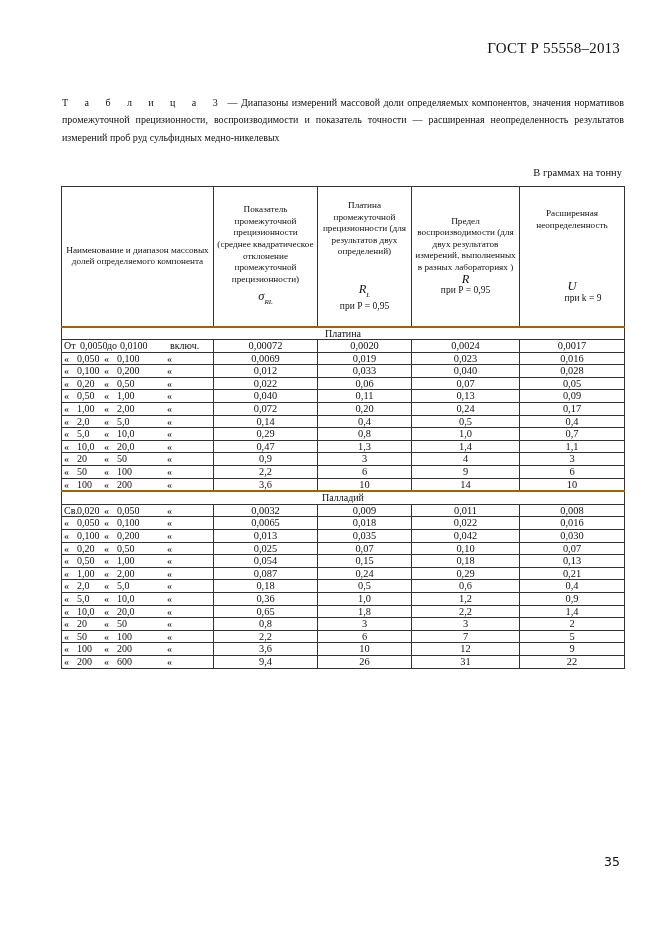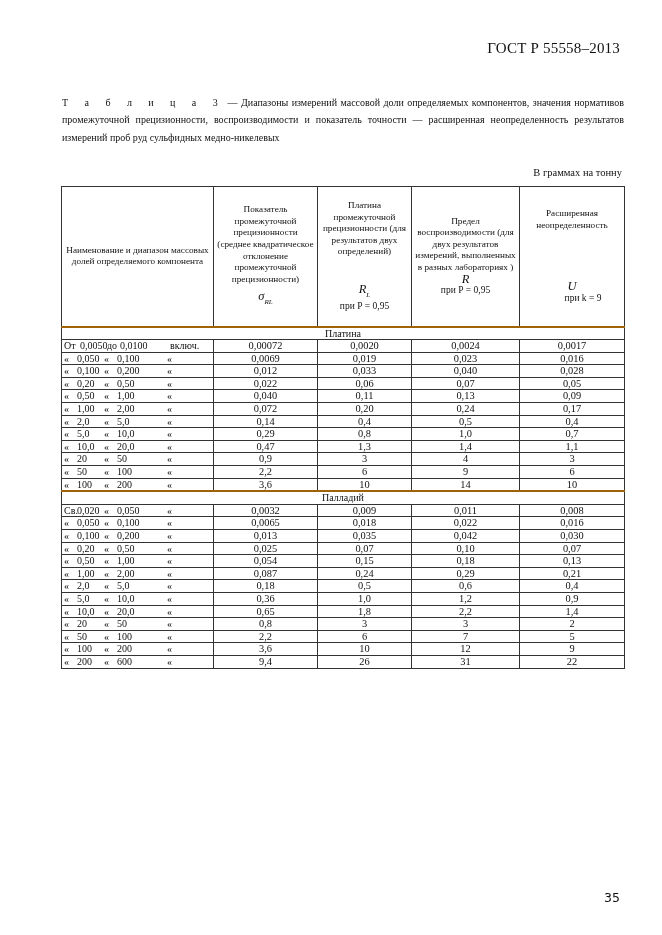--- a/index.html
+++ b/index.html
@@ -18,21 +18,21 @@
   th.hdr .sym { font-style: italic; font-size: 12.5px; display: block; margin-top: 6px; }
   th.hdr .cond { display: block; font-size: 9.5px; }
   th.first { vertical-align: middle; }
   tr.head-row { height: 140px; }
   tr.sep td { border-top: 2px solid #a16207; }
   td.section { text-align: center; font-weight: bold; font-size: 10px; height: 11px; }
   td.range { white-space: nowrap; font-size: 10px; }
   td.range span { display: inline-block; }
   td.num { text-align: center; }
   .r-a { width: 13px; } .r-b { width: 27px; } .r-c { width: 13px; } .r-d { width: 50px; } .r-e { width: 10px; }
-  .page-num { position: absolute; top: 890px; right: 42px; font-size: 12.5px; font-family: "DejaVu Sans", sans-serif; }
+  .page-num { position: absolute; top: 854px; right: 42px; font-size: 12.5px; font-family: "DejaVu Sans", sans-serif; }
 </style>
 </head>
 <body>
 
 <div class="doc-code">ГОСТ Р 55558–2013</div>
 
 <div class="caption"><span class="spaced">Т а б л и ц а 3</span><span> — Диапазоны измерений массовой доли определяемых компонентов, значения нормативов промежуточной прецизионности, воспроизводимости и показатель точности — расширенная неопределенность результатов измерений проб руд сульфидных медно-никелевых</span></div>
 
 <div class="unit-note">В граммах на тонну</div>
 

